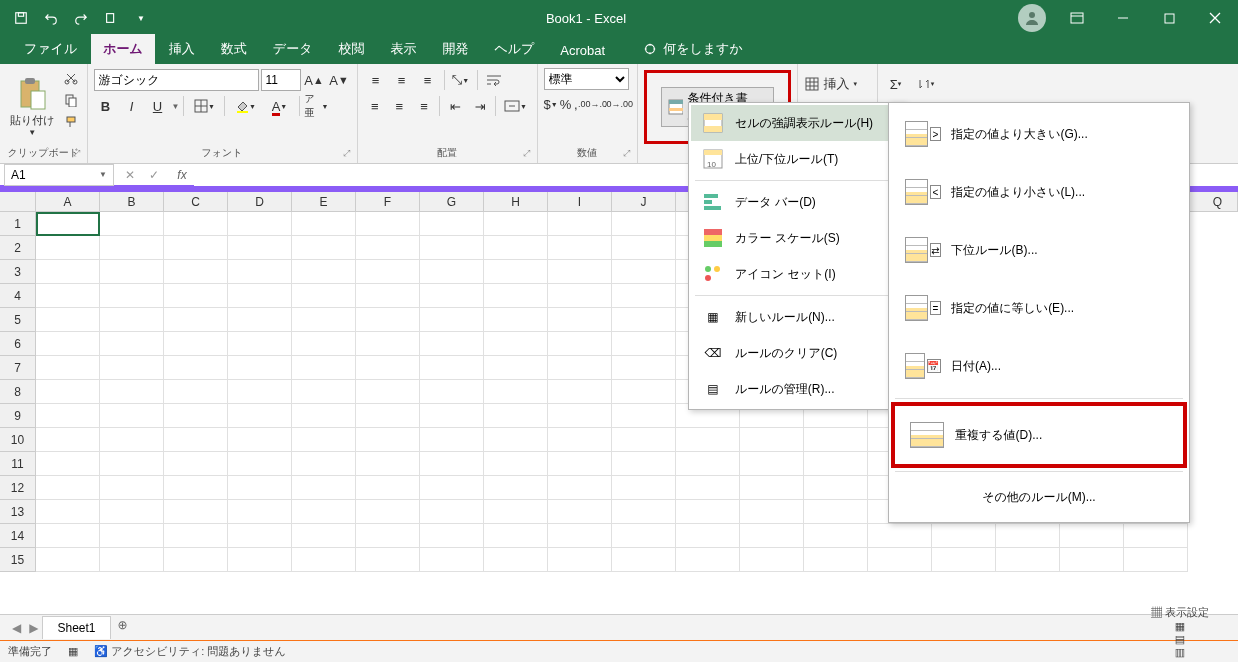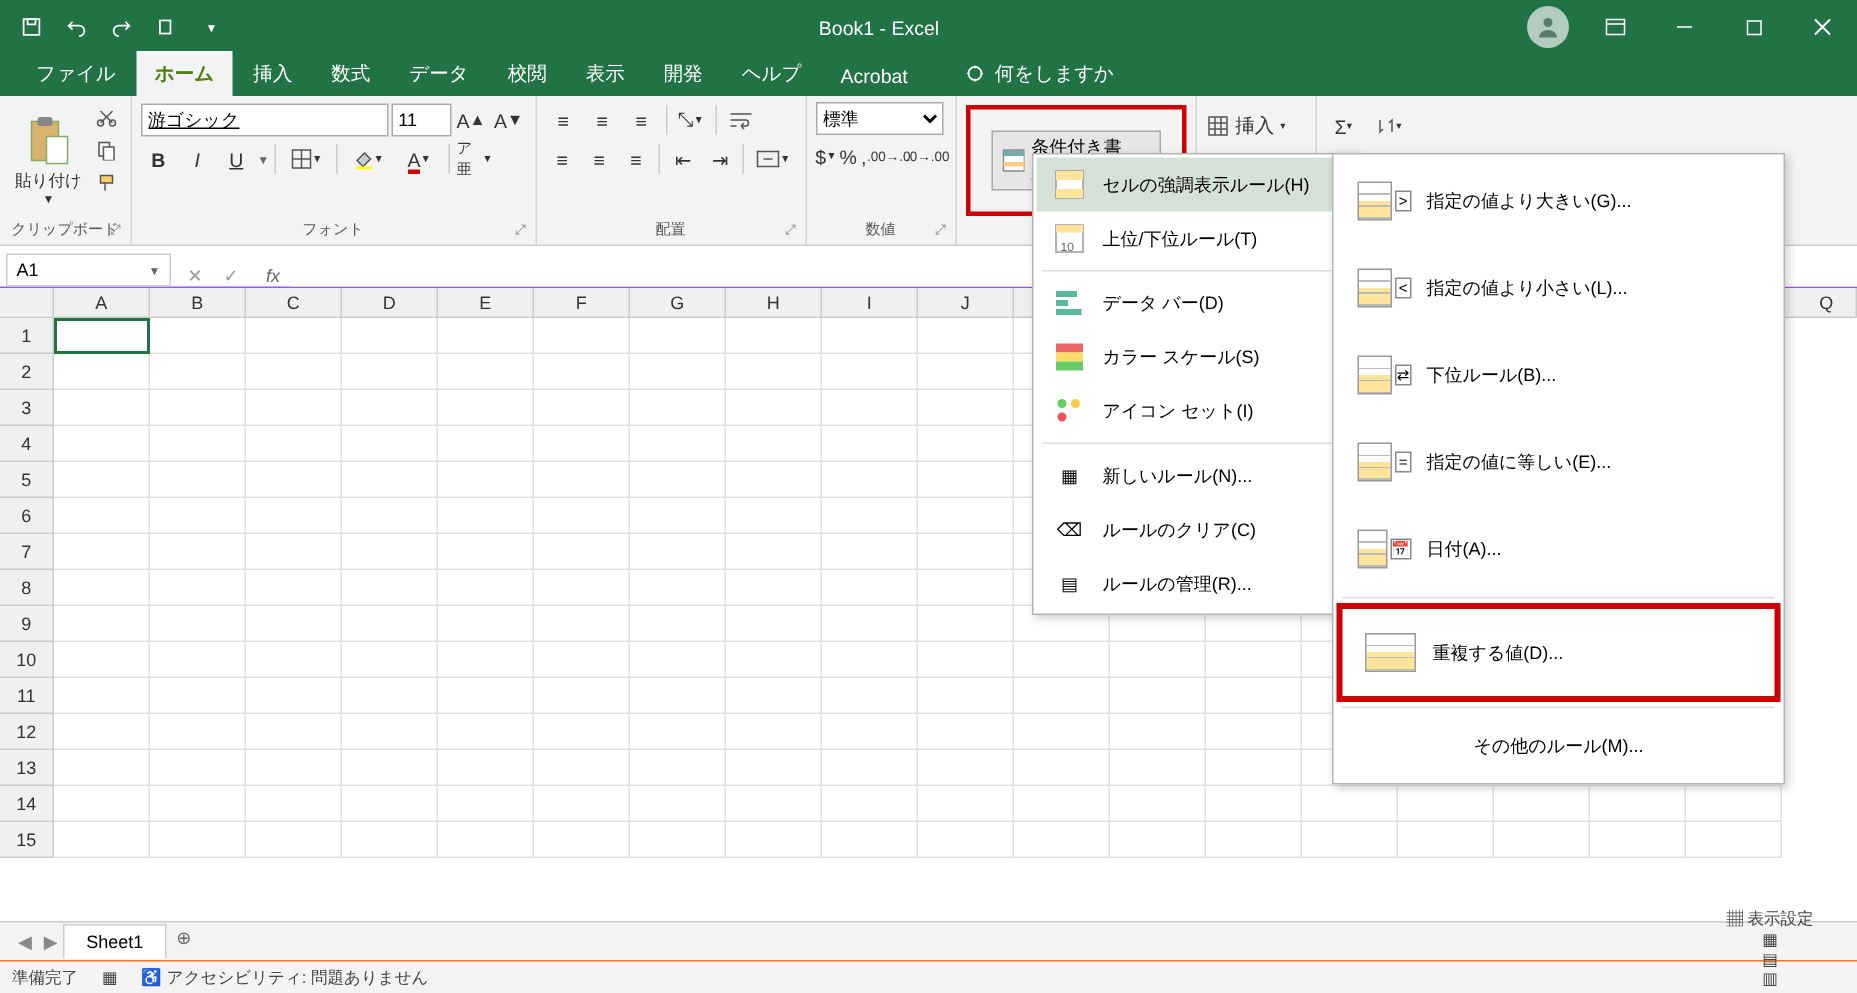--- a/index.html
+++ b/index.html
@@ -11,46 +11,46 @@
 .qat .qbtn { width: 26px; height: 26px; display: flex; align-items: center; justify-content: center; color: #fff; cursor: pointer; }
 .qat .qbtn svg { width: 14px; height: 14px; }
 .title-text { flex: 1; text-align: center; font-size: 13px; }
 .winctrls { display: flex; align-items: center; }
 .winctrls .wbtn { width: 46px; height: 36px; display: flex; align-items: center; justify-content: center; color: #fff; }
 .avatar { width: 28px; height: 28px; border-radius: 50%; background: #b2cdc0; display: flex; align-items: center; justify-content: center; margin: 0 8px; }
 
 
 .tabs { height: 28px; background: #217346; display: flex; align-items: flex-end; padding-left: 12px; gap: 2px; }
 .tab { padding: 6px 12px; color: #fff; font-size: 13px; cursor: pointer; }
-.tab.active { background: #f3f3f3; color: #4d7c0f; font-weight: bold; }
+.tab.active { background: #f3f3f3; color: #701a75; font-weight: bold; }
 
 
 .ribbon { height: 100px; background: #f3f3f3; display: flex; border-bottom: 1px solid #ccc; }
 .group { border-right: 1px solid #d4d4d4; padding: 4px 6px 2px 6px; display: flex; flex-direction: column; }
 .group-content { flex: 1; display: flex; }
 .group-label { height: 16px; font-size: 10px; color: #555; text-align: center; display: flex; align-items: center; justify-content: center; position: relative; }
 .group-label .launcher { position: absolute; right: 0; font-size: 9px; color: #888; cursor: pointer; }
 .bigbtn { display: flex; flex-direction: column; align-items: center; justify-content: center; padding: 2px 4px; font-size: 11px; color: #333; }
 .bigbtn svg { margin-bottom: 2px; }
 .smallbtns { display: flex; flex-direction: column; gap: 2px; margin-left: 2px; }
 .sbtn { width: 20px; height: 20px; display: flex; align-items: center; justify-content: center; }
 .font-row { display: flex; align-items: center; gap: 2px; margin-bottom: 2px; }
 .font-row select, .font-row input { font-size: 12px; border: 1px solid #aaa; background: #fff; height: 22px; }
-.fontname { width: 170px; padding: 0 4px; text-decoration: underline; }
+.fontname { width: 170px; padding: 0 4px; }
 .fontsize { width: 40px; padding: 0 4px; }
 .icobtn { width: 24px; height: 24px; display: flex; align-items: center; justify-content: center; cursor: pointer; font-size: 13px; color: #333; }
 .icobtn.dd { width: 32px; }
 .sep { width: 1px; height: 20px; background: #ccc; margin: 0 2px; }
 
 
 .cfbtn-wrap { border: 3px solid #c00; padding: 14px; }
 .cfbtn { background: #e6e6e6; border: 1px solid #aaa; padding: 2px 6px; font-size: 12px; display: flex; align-items: center; }
 
 
-.fbar { height: 28px; background: #fff; display: flex; align-items: flex-end; border-bottom: 1px solid #8b5cf6; }
+.fbar { height: 28px; background: #fff; display: flex; align-items: center; border-bottom: 7px solid #8b5cf6; }
 .namebox { width: 110px; border: 1px solid #ccc; height: 22px; margin: 0 4px; font-size: 12px; padding: 0 6px; display: flex; align-items: center; justify-content: space-between; }
 .namebox .dd { font-size: 8px; color: #666; }
 .fbar .fxbtn { width: 24px; text-align: center; color: #999; font-size: 12px; }
 .fbar .fx { font-style: italic; color: #666; margin-left: 4px; }
 .fbar .formula-input { flex: 1; height: 22px; border: none; padding: 0 4px; }
 
 
 .grid-area { position: absolute; top: 192px; left: 0; right: 0; bottom: 48px; overflow: hidden; }
 .colheaders { display: flex; height: 20px; background: #f0f0f0; border-bottom: 1px solid #ccc; }
 .corner { width: 36px; border-right: 1px solid #ccc; background: #f0f0f0; }

